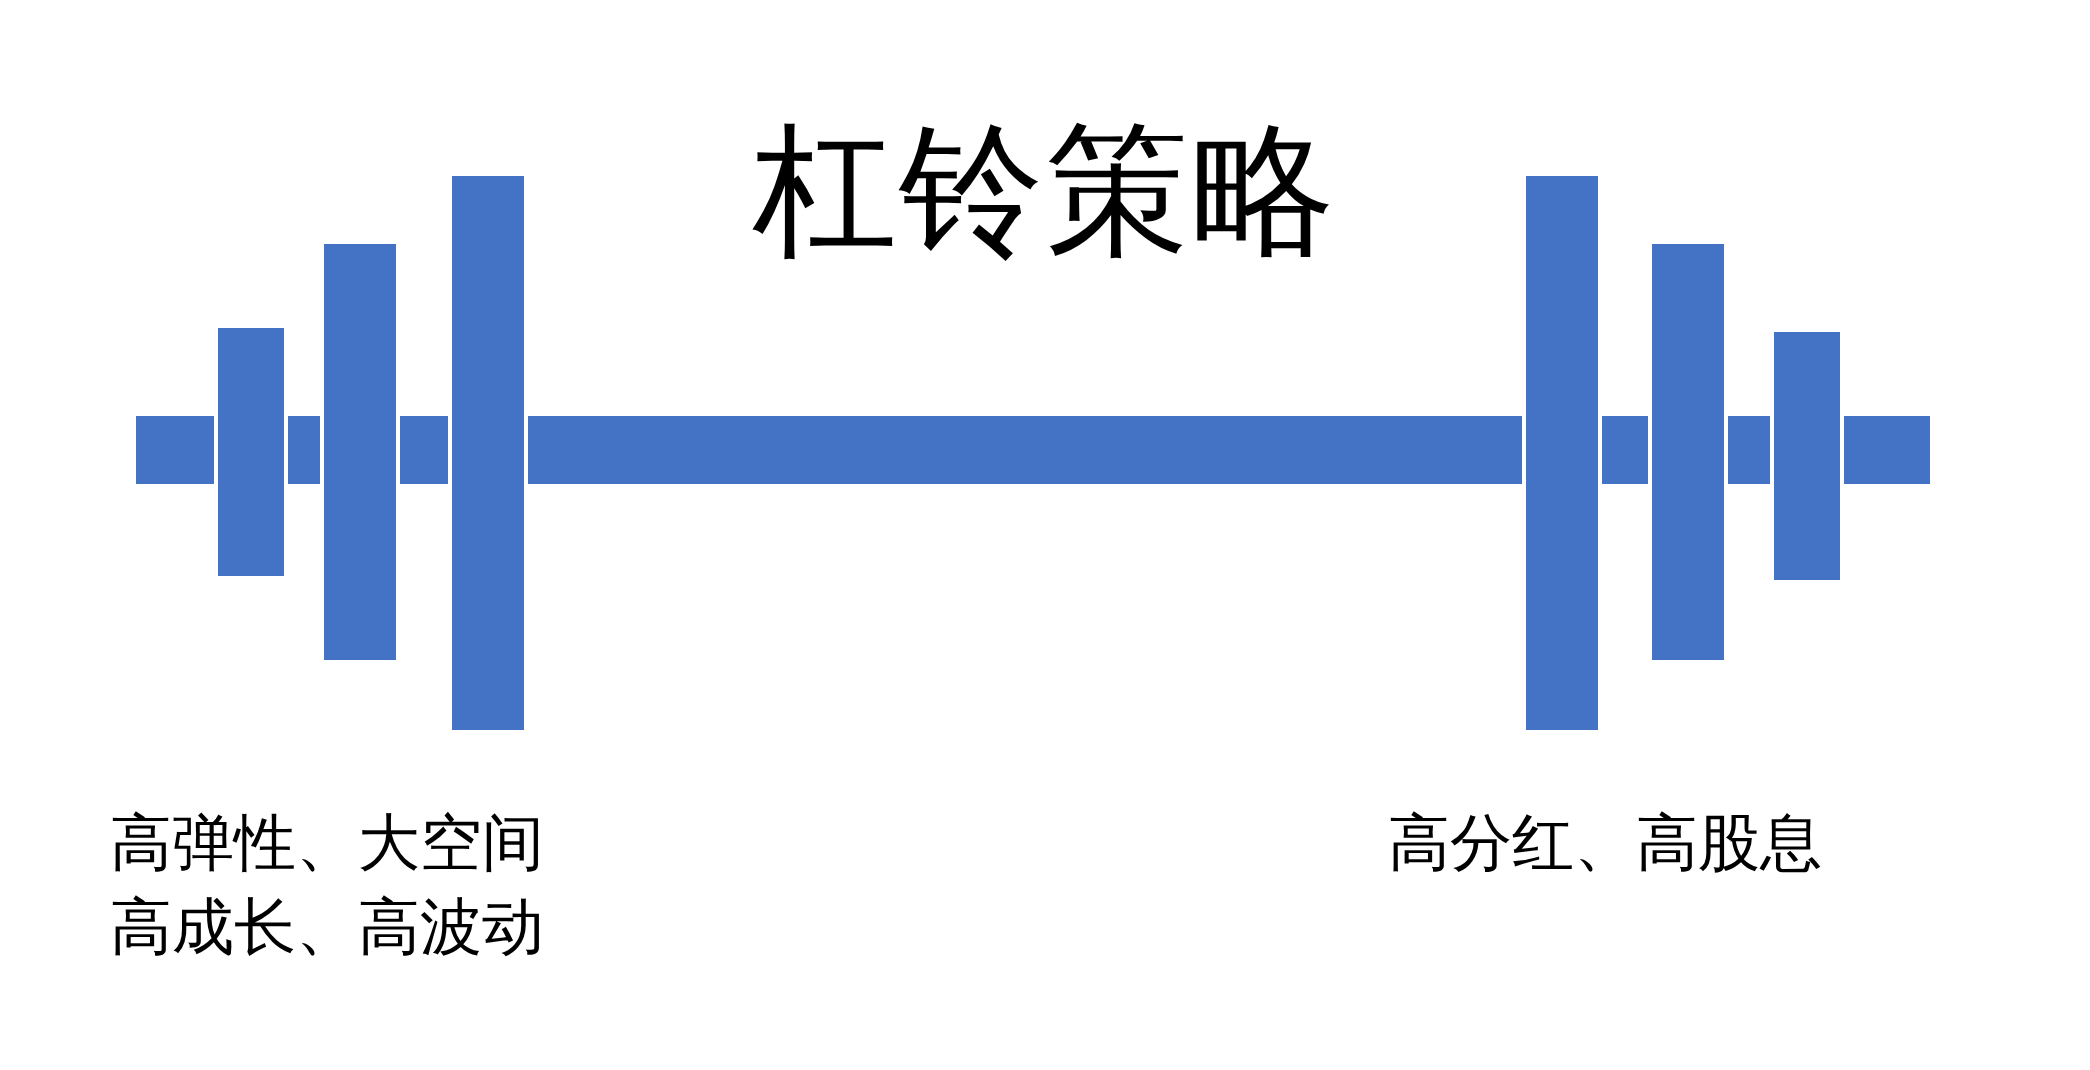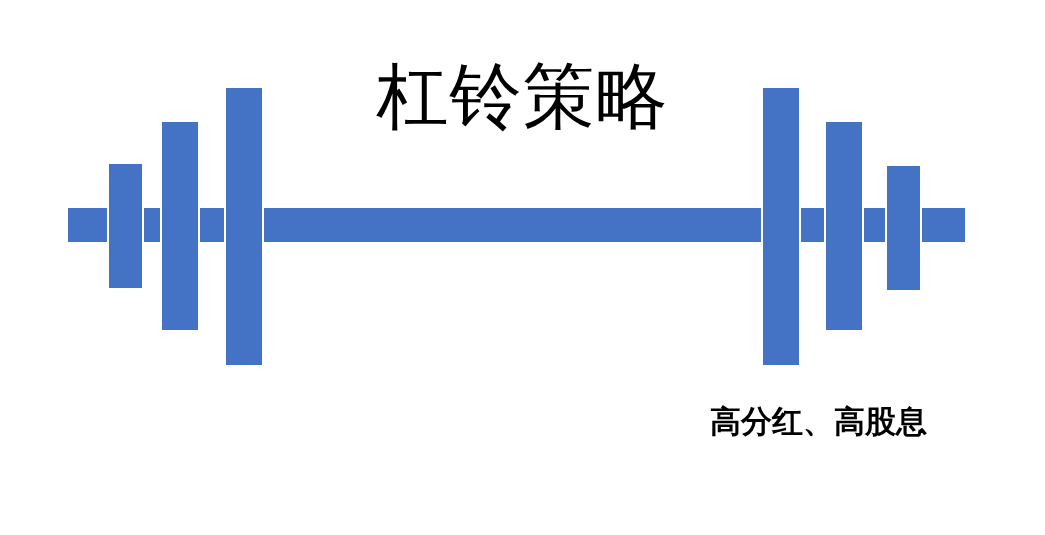--- a/index.html
+++ b/index.html
@@ -52,21 +52,21 @@
   .label {
     position: absolute;
     top: 401px;
     font-size: 31px;
     line-height: 42px;
     font-weight: 400;
     color: var(--ink);
     white-space: nowrap;
   }
   .label-left  { left: 55px; }
-  .label-right { left: 710px; font-weight: bold; }
+  .label-right { left: 694px; }
 </style>
 </head>
 <body>
 
 <div class="canvas">
 
   <h1 class="title">杠铃策略</h1>
 
   <div class="barbell">
     <div class="bar"></div>
@@ -74,19 +74,21 @@
     <div class="plate plate-l-small"></div>
     <div class="plate plate-l-med"></div>
     <div class="plate plate-l-large"></div>
 
     <div class="plate plate-r-large"></div>
     <div class="plate plate-r-med"></div>
     <div class="plate plate-r-small"></div>
   </div>
 
   <div class="label label-left">
+    <div>高弹性、大空间</div>
+    <div>高成长、高波动</div>
   </div>
 
   <div class="label label-right">
     <div>高分红、高股息</div>
   </div>
 
 </div>
 
 </body></html>

